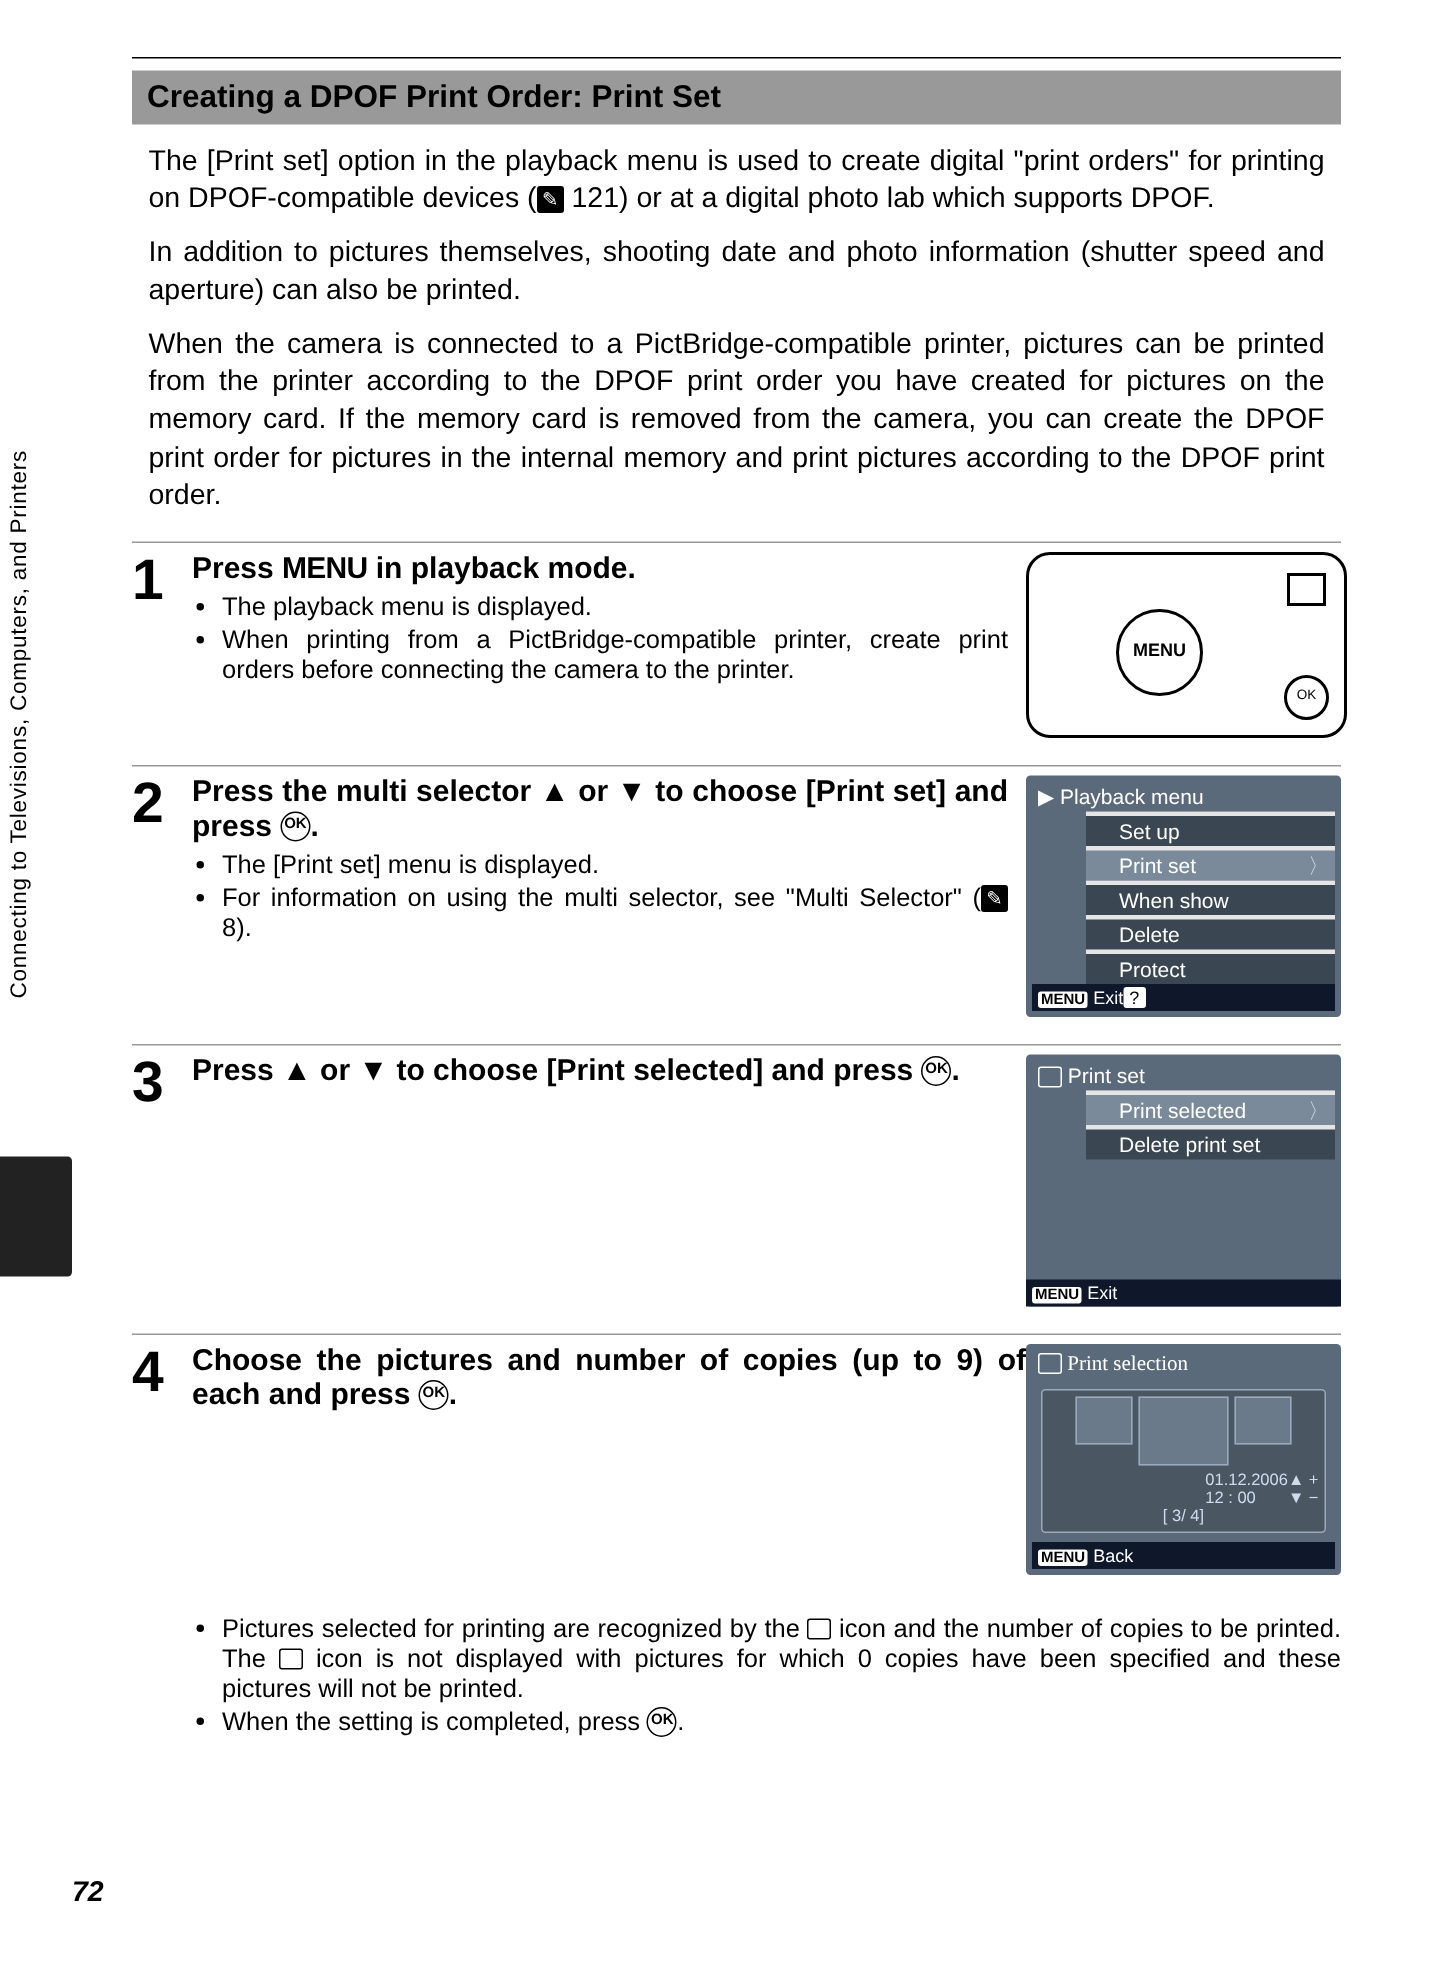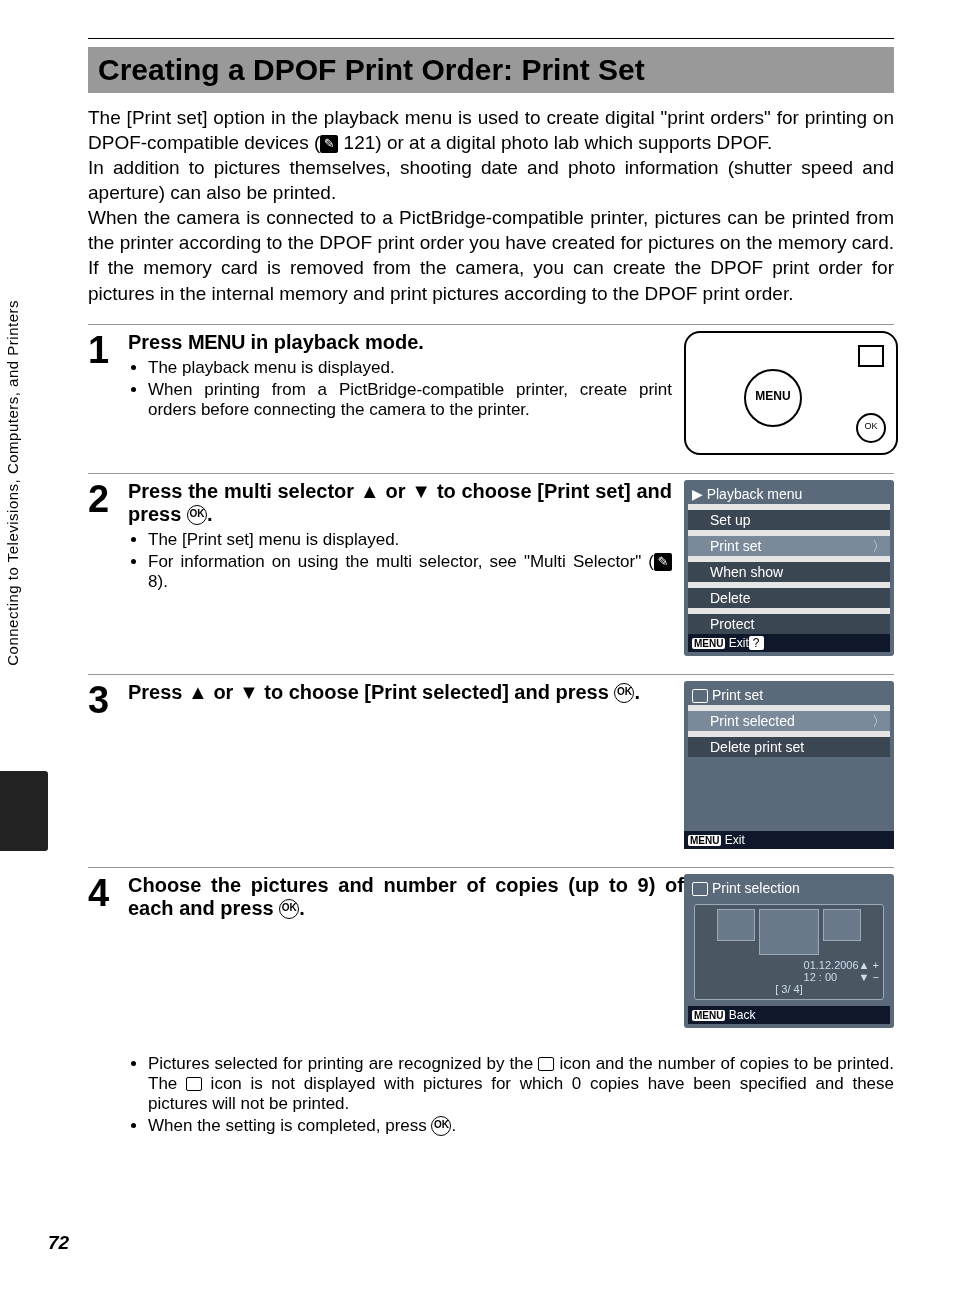--- a/index.html
+++ b/index.html
@@ -1,42 +1,42 @@
 <!DOCTYPE html>
 <html><head>
 <meta charset="utf-8">
 <style>
 body { margin:0; padding:0; font-family:Arial,Helvetica,sans-serif; background:#888; }
 .page { width:954px; height:1314px; background:#fff; position:relative; box-sizing:border-box; padding:38px 60px 0 60px; }
 .inner { margin-left:28px; position:relative; }
 .hr-top { border:0; border-top:1px solid #000; margin:0 0 8px 0; }
 .title-bar { background:#999; padding:6px 10px; margin-bottom:12px; }
-.title-bar h1 { margin:0; font-size:30px; font-weight:bold; }
-.intro p { margin:0; font-size:19px; line-height:1.32; text-align:justify; }
+.title-bar h1 { margin:0; font-size:21px; font-weight:bold; }
+.intro p { margin:11px; font-size:19px; line-height:1.32; text-align:justify; }
 .ref-icon { display:inline-block; background:#000; color:#fff; width:18px; height:18px; font-size:13px; text-align:center; line-height:18px; border-radius:2px; vertical-align:middle; }
 .steps { margin-top:18px; }
 .step { border-top:1px solid #999; padding-top:6px; margin-bottom:18px; position:relative; display:flex; }
 .step-num { font-size:38px; font-weight:bold; width:40px; flex-shrink:0; line-height:1; }
 .step-body { flex:1; display:flex; gap:12px; }
 .step-text { flex:1; }
 .step-heading { font-size:20px; font-weight:bold; margin:0 0 4px 0; text-align:justify; }
 .step-bullets { margin:0; padding-left:20px; font-size:17px; }
 .step-bullets li { margin-bottom:2px; text-align:justify; }
 .step-screen { width:210px; flex-shrink:0; }
 .cam-illus { width:210px; height:120px; border:2px solid #000; border-radius:16px; position:relative; background:#fff; overflow:hidden; }
 .lcd { background:#5a6a7a; color:#fff; font-size:14px; padding:4px; border-radius:3px; }
 .lcd-title { background:#5a6a7a; padding:2px 4px; font-weight:normal; }
-.lcd-item { padding:2px 4px 2px 22px; background:#3a4652; border-top:6px solid #e5e5e5; position:relative; }
+.lcd-item { padding:2px 4px 2px 22px; background:#3a4652; border-top:3px solid #e5e5e5; position:relative;margin-left:36px; }
 .lcd-item.sel { background:#7a8a9a; }
 .lcd-item.sel::after { content:"〉"; position:absolute; right:4px; color:#cde; }
 .lcd-footer { background:#0f172a; padding:2px 4px; font-size:12px; display:flex; justify-content:flex-start; }
 .menu-badge { background:#fff; color:#000; font-size:10px; padding:0 2px; border-radius:2px; font-weight:bold; }
 .sidetext { position:absolute; left:4px; top:300px; writing-mode:vertical-rl; font-size:15px; transform:rotate(180deg); letter-spacing:0.5px; }
 .black-tab { position:absolute; left:0; top:771px; width:48px; height:80px; background:#222; border-radius:0 3px 3px 0; }
-.page-num { position:absolute; left:48px; bottom:60px; font-style:italic; font-size:19px; font-weight:bold; }
+.page-num { position:absolute; left:48px; bottom:41px; font-style:italic; font-size:19px; font-weight:bold; }
 .menu-word { font-family:Arial; font-weight:bold; letter-spacing:-0.5px; }
 .ok-btn { display:inline-block; border:1.5px solid #000; border-radius:50%; width:18px; height:18px; font-size:10px; text-align:center; line-height:16px; vertical-align:middle; font-weight:bold; }
 .print-icon { display:inline-block; width:14px; height:12px; border:1.5px solid currentColor; border-radius:2px; vertical-align:middle; position:relative; }
 .lcd-sel { background:#4a5662; border:1px solid #9ab; margin:6px; border-radius:3px; padding:4px; font-size:11px; }
 .thumbs { display:flex; gap:4px; justify-content:center; }
 .thumb { width:36px; height:30px; border:1px solid #9ab; background:#6a7a8a; }
 .thumb.big { width:58px; height:44px; }
 </style>
 </head>
 <body>
@@ -140,21 +140,21 @@
         <div class="step-num">4</div>
         <div class="step-body" style="flex-direction:column;">
           <div style="display:flex;">
             <div class="step-text">
               <p class="step-heading">
                 <span>Choose the pictures and number of copies (up to 9) of each and press </span><span class="ok-btn">OK</span><span>.</span>
               </p>
             </div>
             <div class="step-screen">
               <div class="lcd" style="padding:4px;">
-                <div style="padding:2px 4px;"><span class="print-icon"></span> <span>Print selection</span></div>
+                <div style="padding:2px 4px;font-family:Liberation Serif, serif;"><span class="print-icon"></span> <span>Print selection</span></div>
                 <div class="lcd-sel">
                   <div class="thumbs">
                     <div class="thumb"></div>
                     <div class="thumb big"></div>
                     <div class="thumb"></div>
                   </div>
                   <div style="display:flex;justify-content:flex-end;margin-top:4px;color:#cde;">
                     <div>
                       <div>01.12.2006</div>
                       <div>12 : 00</div>

